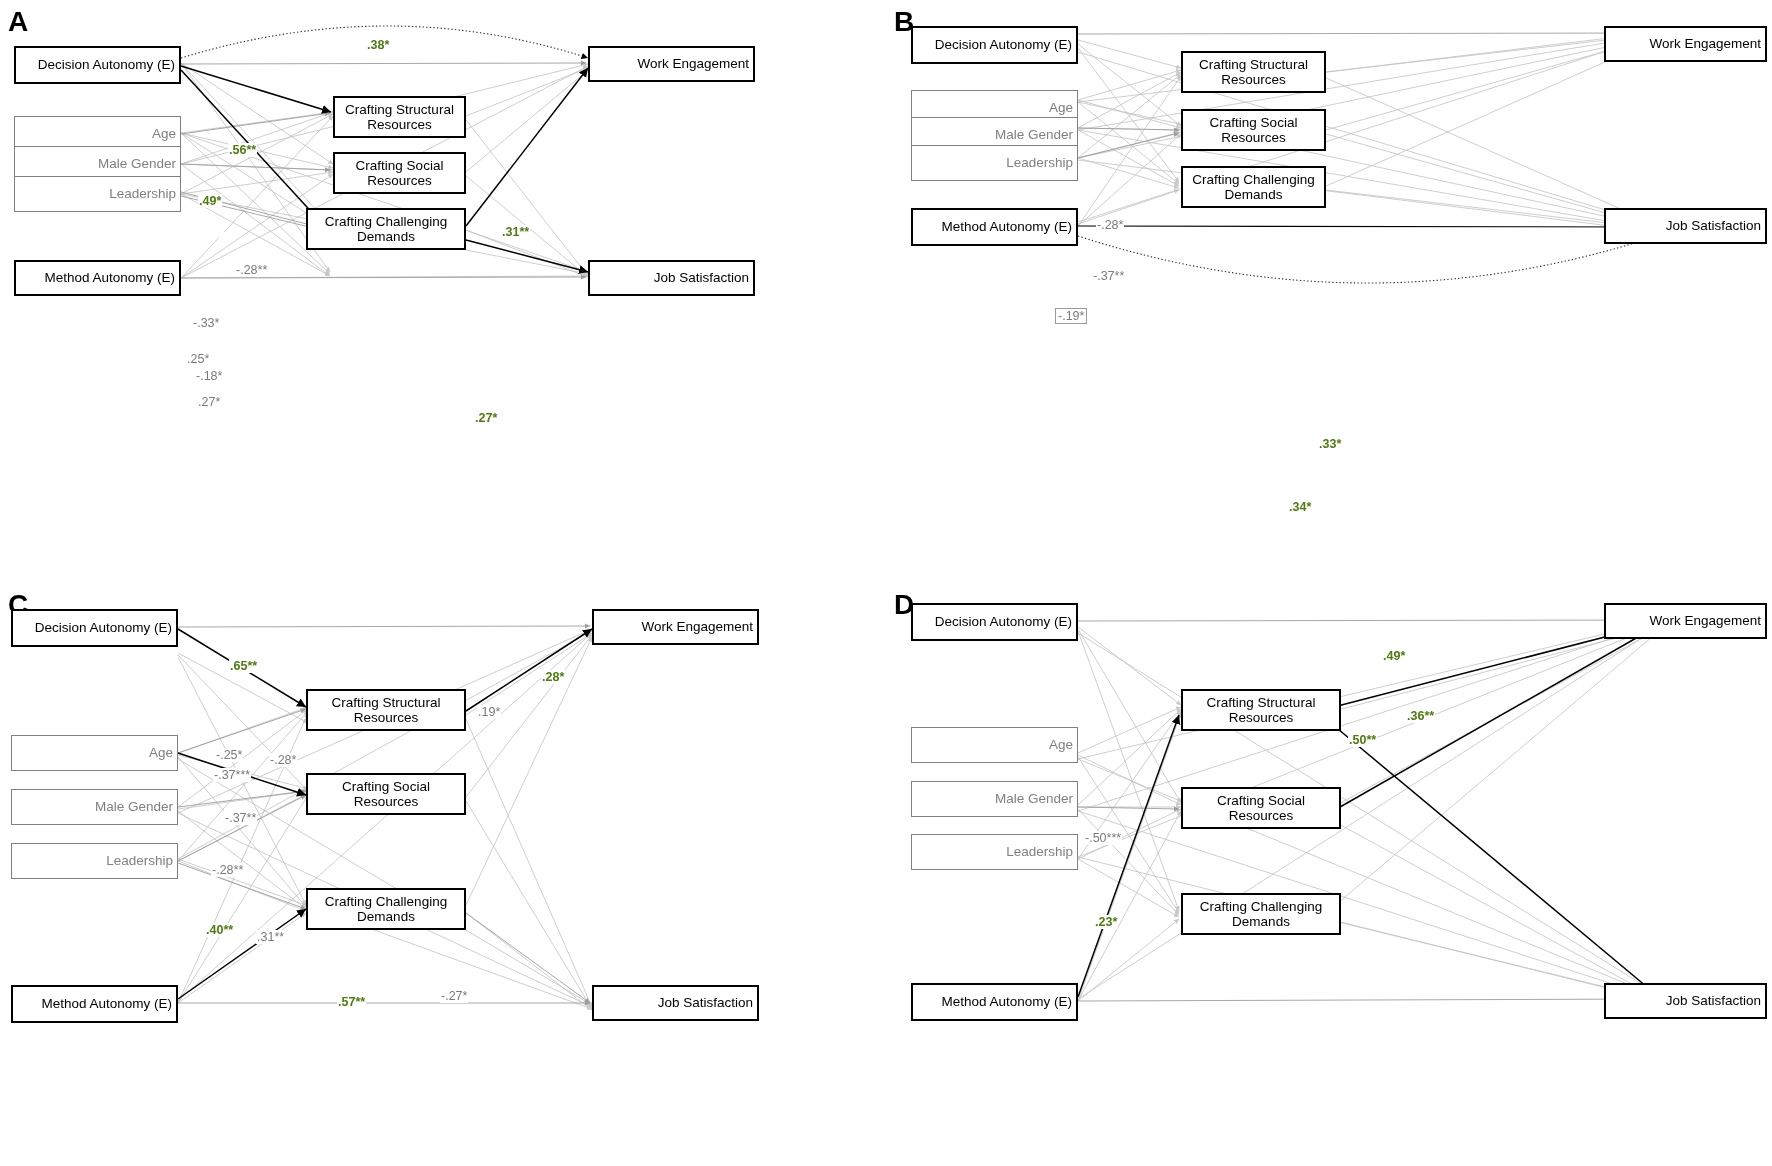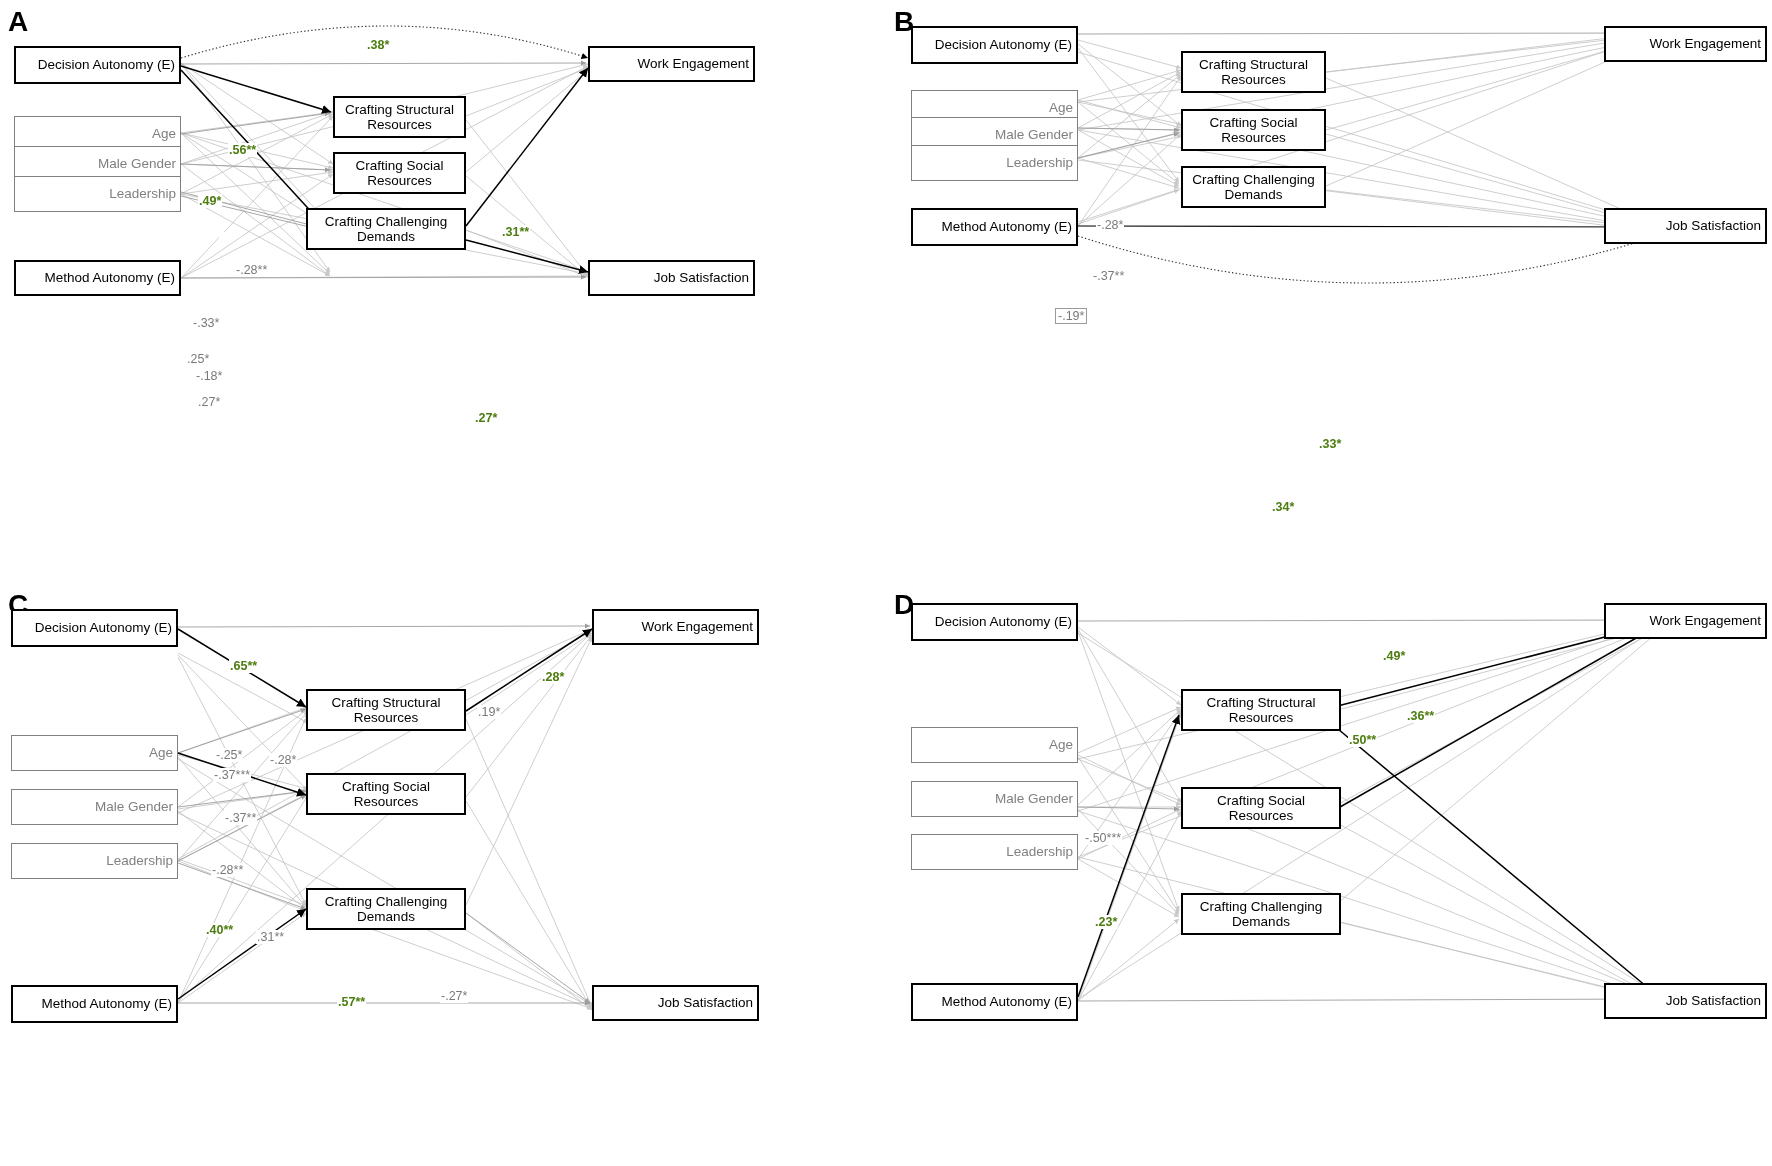--- a/index.html
+++ b/index.html
@@ -266,21 +266,21 @@
       <span class="node-label">Work Engagement</span>
     </div>
     <div class="node primary" style="left:718px; top:208px; width:163px; height:36px;">
       <span class="node-label">Job Satisfaction</span>
     </div>
 
     <div class="coef grey" style="left:210px; top:180px;">-.28*</div>
     <div class="coef grey" style="left:206px; top:231px;">-.37**</div>
     <div class="coef grey boxed" style="left:169px; top:270px;">-.19*</div>
     <div class="coef dark" style="left:388px; top:437px;margin-left:44px;">.33*</div>
-    <div class="coef dark" style="left:385px; top:500px;">.34*</div>
+    <div class="coef dark" style="left:402px; top:500px;">.34*</div>
   </div>
 
   <div class="panel" style="left:0px; top:583px;">
     <div class="panel-letter">C</div>
 
     <svg class="edges" viewBox="0 0 886 583">
       <g stroke="#c2c2c2" stroke-width="0.8" fill="none" marker-end="url(#ahL)">
         <line x1="178" y1="70" x2="308" y2="140"></line>
         <line x1="178" y1="72" x2="308" y2="208"></line>
         <line x1="178" y1="74" x2="306" y2="322"></line>

